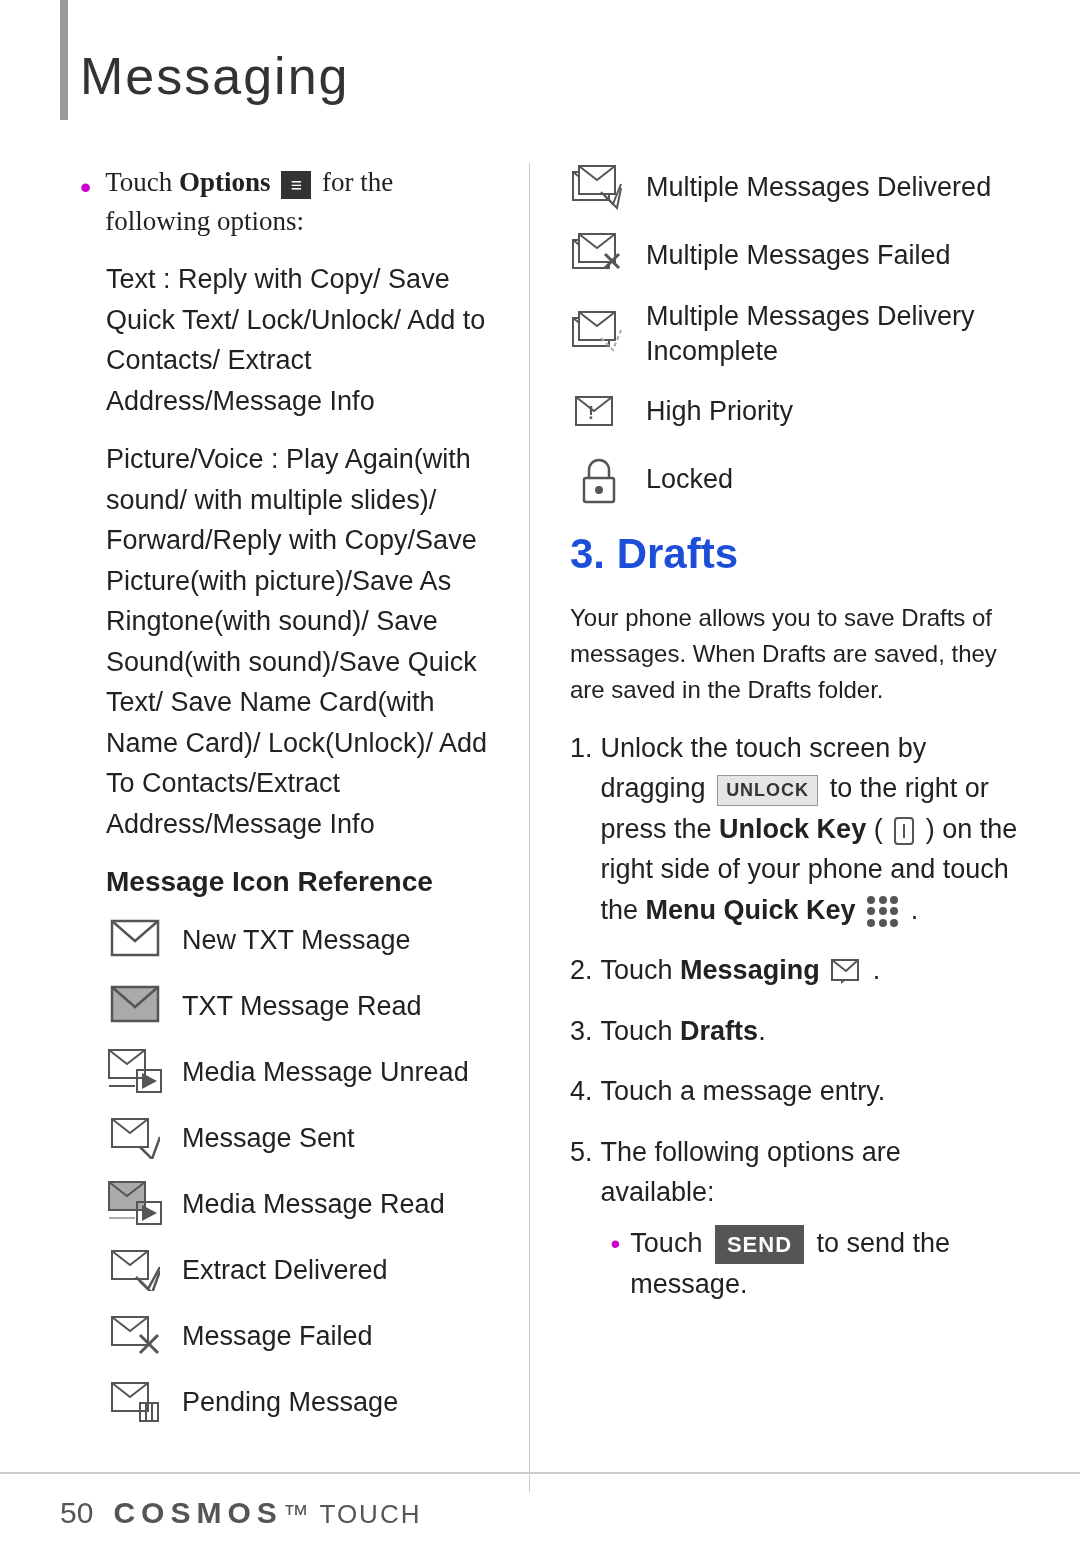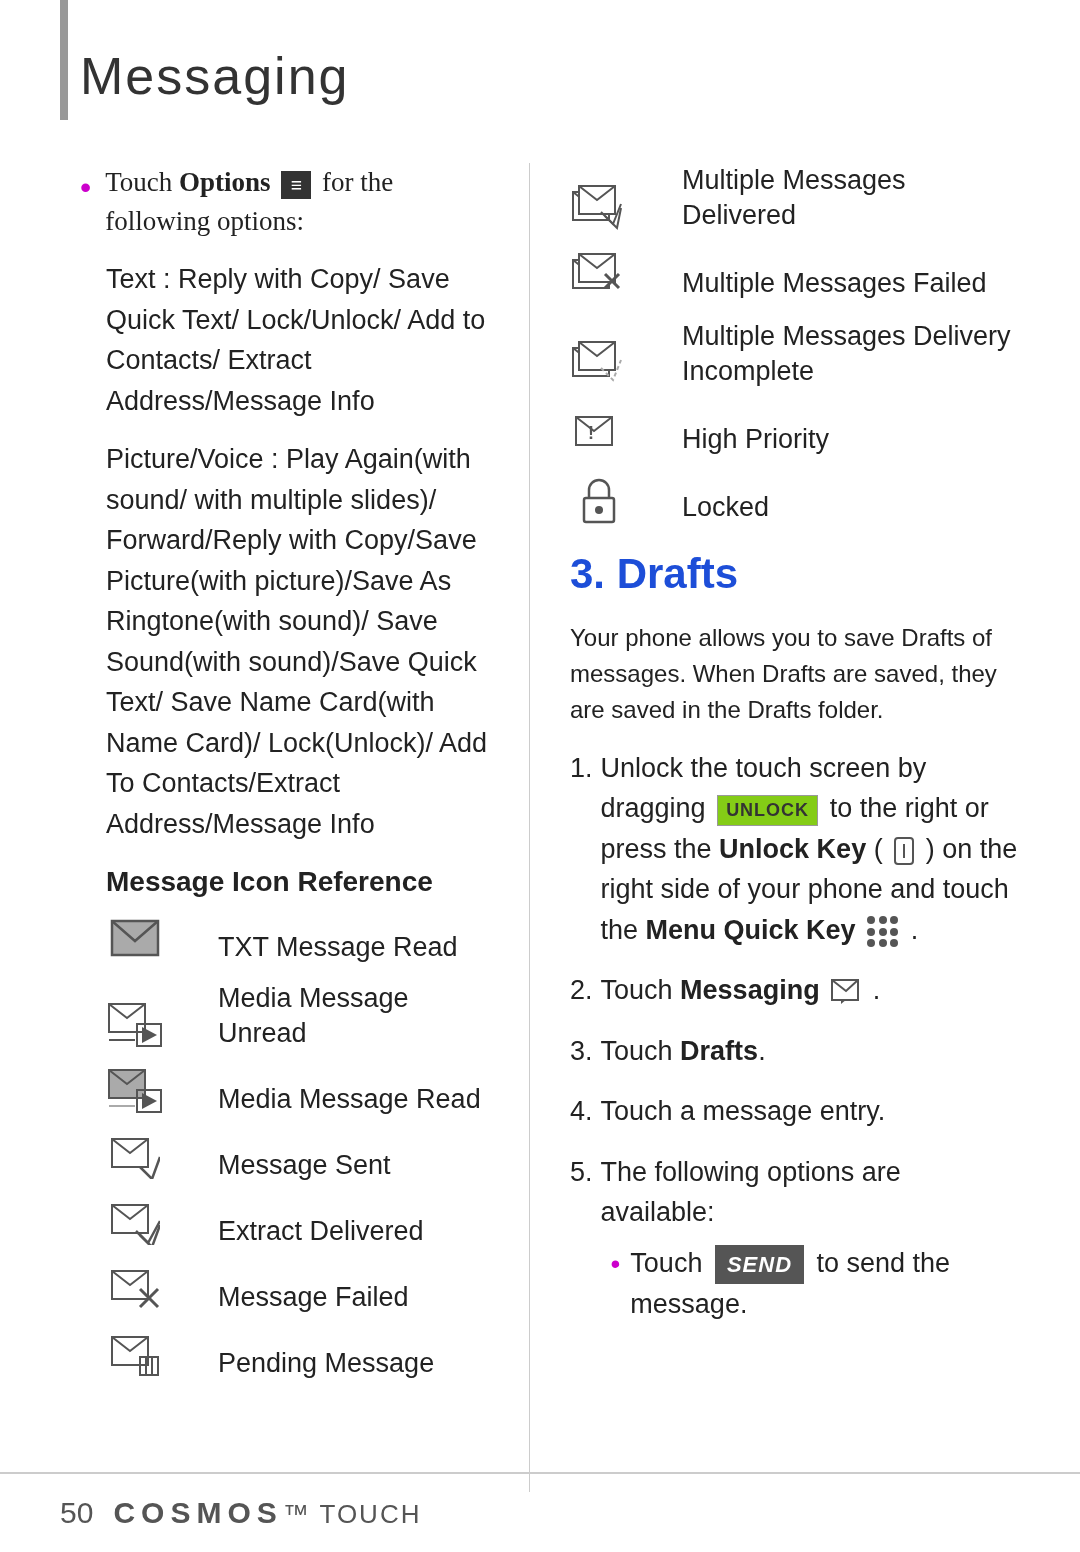--- a/index.html
+++ b/index.html
@@ -112,23 +112,22 @@
       margin: 18px 0 14px 26px;
     }
 
     
     .icon-list {
       list-style: none;
       padding-left: 26px;
     }
     .icon-list-item {
       display: flex;
-      align-items: flex-end;
+      align-items: center;
       margin-bottom: 16px;
-      gap: 36px;
     }
     .msg-icon {
       width: 58px;
       height: 50px;
       flex-shrink: 0;
       margin-right: 18px;
       display: flex;
       align-items: center;
       justify-content: center;
     }
@@ -170,21 +169,21 @@
     }
     .num-label {
       flex-shrink: 0;
       margin-right: 8px;
     }
     .numbered-item b { font-weight: bold; }
 
     
     .unlock-icon-inline {
       display: inline-block;
-      background: #84cc16;
+      background: #e5e5e5;
       border: 1px solid #999;
       font-size: 18px;
       padding: 1px 8px;
       margin: 0 4px;
       vertical-align: middle;
       color: #333;
       font-weight: bold;
       letter-spacing: 1px;
     }
 
@@ -192,21 +191,20 @@
     .send-btn {
       display: inline-block;
       background: #555;
       color: #fff;
       font-weight: bold;
       font-size: 22px;
       padding: 3px 12px;
       margin: 0 5px;
       vertical-align: middle;
       letter-spacing: 1px;
-      font-style: italic;
     }
 
     
     .sub-bullet {
       display: flex;
       align-items: flex-start;
       margin-top: 10px;
       margin-left: 10px;
     }
     .sub-bullet-dot {
@@ -283,20 +281,29 @@
       </div>
 
       <div class="text-block">
         Picture/Voice : <b>Play Again(with sound/ with multiple slides)/ Forward/Reply with Copy/Save Picture(with picture)/Save As Ringtone(with sound)/ Save Sound(with sound)/Save Quick Text/ Save Name Card(with Name Card)/ Lock(Unlock)/ Add To Contacts/Extract Address/Message Info</b>
       </div>
 
       <div class="section-heading">Message Icon Reference</div>
 
       <ul class="icon-list">
 
+        <li class="icon-list-item">
+          <div class="msg-icon">
+            <svg width="50" height="42" viewBox="0 0 50 42">
+              <rect x="2" y="2" width="46" height="34" fill="none" stroke="#555" stroke-width="2.5"></rect>
+              <polyline points="2,2 25,22 48,2" fill="none" stroke="#555" stroke-width="2.5"></polyline>
+            </svg>
+          </div>
+          <span class="icon-label">New TXT Message</span>
+        </li>
 
         <li class="icon-list-item">
           <div class="msg-icon">
             <svg width="50" height="42" viewBox="0 0 50 42">
               <rect x="2" y="2" width="46" height="34" fill="#aaa" stroke="#555" stroke-width="2.5"></rect>
               <polyline points="2,2 25,22 48,2" fill="none" stroke="#555" stroke-width="2.5"></polyline>
             </svg>
           </div>
           <span class="icon-label">TXT Message Read</span>
         </li>
@@ -309,40 +316,40 @@
               <rect x="30" y="22" width="24" height="22" fill="none" stroke="#555" stroke-width="2"></rect>
               <polygon points="35,25 35,41 50,33" fill="#555"></polygon>
               <line x1="2" y1="38" x2="28" y2="38" stroke="#555" stroke-width="2"></line>
             </svg>
           </div>
           <span class="icon-label">Media Message Unread</span>
         </li>
 
         <li class="icon-list-item">
           <div class="msg-icon">
+            <svg width="50" height="42" viewBox="0 0 50 42">
+              <rect x="2" y="2" width="36" height="28" fill="none" stroke="#555" stroke-width="2"></rect>
+              <polyline points="2,2 20,16 38,2" fill="none" stroke="#555" stroke-width="2"></polyline>
+              <polyline points="30,30 42,42 50,20" fill="none" stroke="#555" stroke-width="2.5"></polyline>
+            </svg>
+          </div>
+          <span class="icon-label">Message Sent</span>
+        </li>
+
+        <li class="icon-list-item">
+          <div class="msg-icon">
             <svg width="56" height="48" viewBox="0 0 56 48">
               <rect x="2" y="2" width="36" height="28" fill="#aaa" stroke="#555" stroke-width="2"></rect>
               <polyline points="2,2 20,16 38,2" fill="none" stroke="#555" stroke-width="2"></polyline>
               <rect x="30" y="22" width="24" height="22" fill="none" stroke="#555" stroke-width="2"></rect>
               <polygon points="35,25 35,41 50,33" fill="#555"></polygon>
               <line x1="2" y1="38" x2="28" y2="38" stroke="#aaa" stroke-width="2"></line>
             </svg>
           </div>
           <span class="icon-label">Media Message Read</span>
-        </li>
-
-        <li class="icon-list-item">
-          <div class="msg-icon">
-            <svg width="50" height="42" viewBox="0 0 50 42">
-              <rect x="2" y="2" width="36" height="28" fill="none" stroke="#555" stroke-width="2"></rect>
-              <polyline points="2,2 20,16 38,2" fill="none" stroke="#555" stroke-width="2"></polyline>
-              <polyline points="30,30 42,42 50,20" fill="none" stroke="#555" stroke-width="2.5"></polyline>
-            </svg>
-          </div>
-          <span class="icon-label">Message Sent</span>
         </li>
 
         <li class="icon-list-item">
           <div class="msg-icon">
             <svg width="50" height="42" viewBox="0 0 50 42">
               <rect x="2" y="2" width="36" height="28" fill="none" stroke="#555" stroke-width="2"></rect>
               <polyline points="2,2 20,16 38,2" fill="none" stroke="#555" stroke-width="2"></polyline>
               <polyline points="26,28 38,40 50,18" fill="none" stroke="#555" stroke-width="2.5"></polyline>
               <polyline points="30,32 42,44 50,22" fill="none" stroke="#555" stroke-width="2.5"></polyline>
             </svg>

